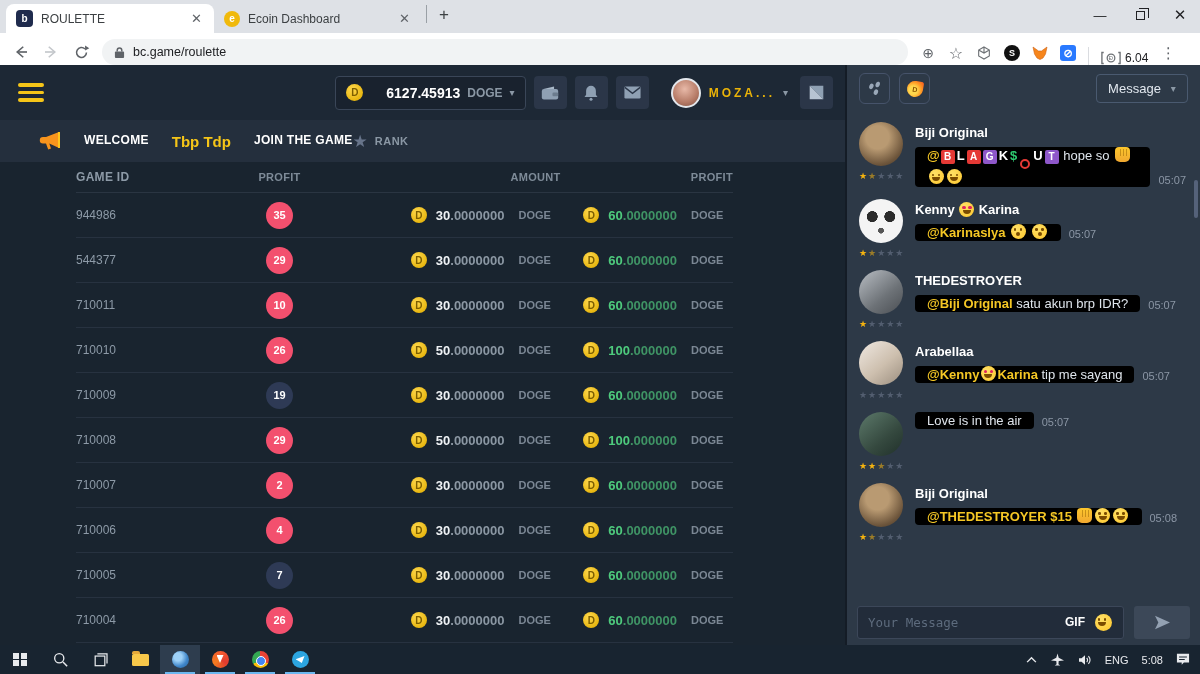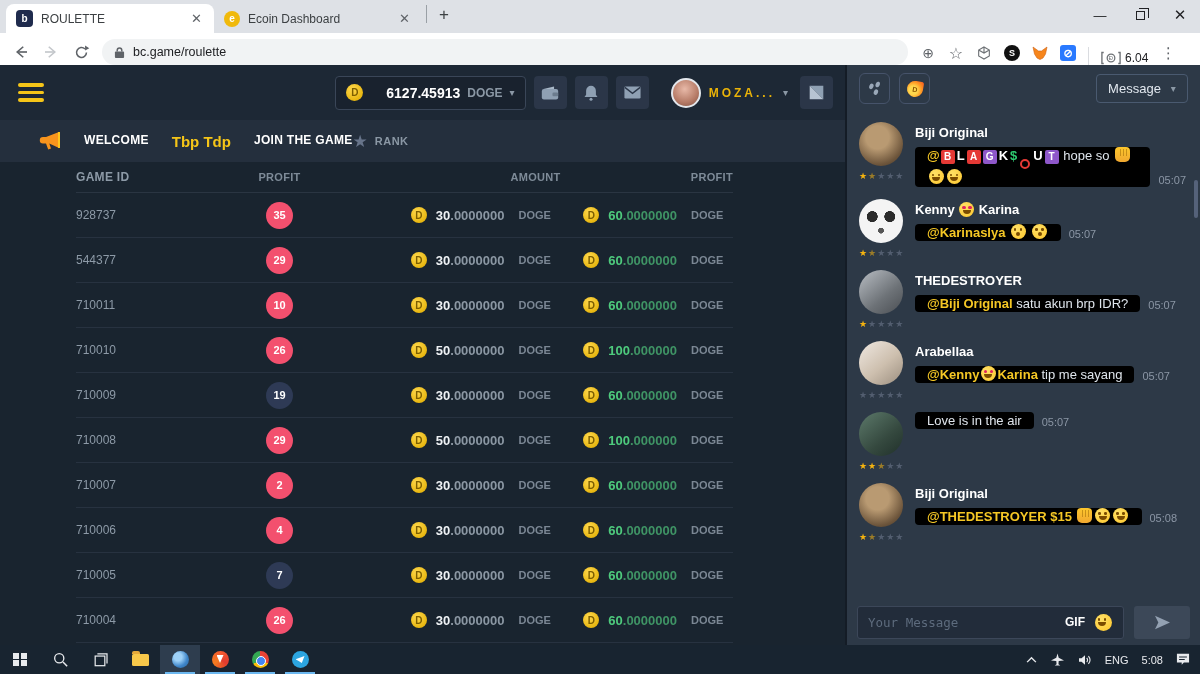--- a/index.html
+++ b/index.html
@@ -307,21 +307,21 @@
       <div class="gtable">
         <div class="thead">
           <span class="c-id">GAME ID</span>
           <span class="c-res">PROFIT</span>
           <span class="c-sp"></span>
           <span class="c-amt">AMOUNT</span>
           <span class="c-pft">PROFIT</span>
         </div>
         <div id="tbody">
             <div class="trow">
-              <span class="c-id">928737</span>
+              <span class="c-id">944986</span>
               <span class="c-res">
                 <span class="chip red">35</span>
               </span>
               <span class="c-sp"></span>
               <span class="c-amt">
                 <span class="coin">D</span>
                 <span class="val"><span class="vint">30</span><span class="vfrac">.0000000</span></span>
                 <span class="doge">DOGE</span>
               </span>
               <span class="c-pft">

